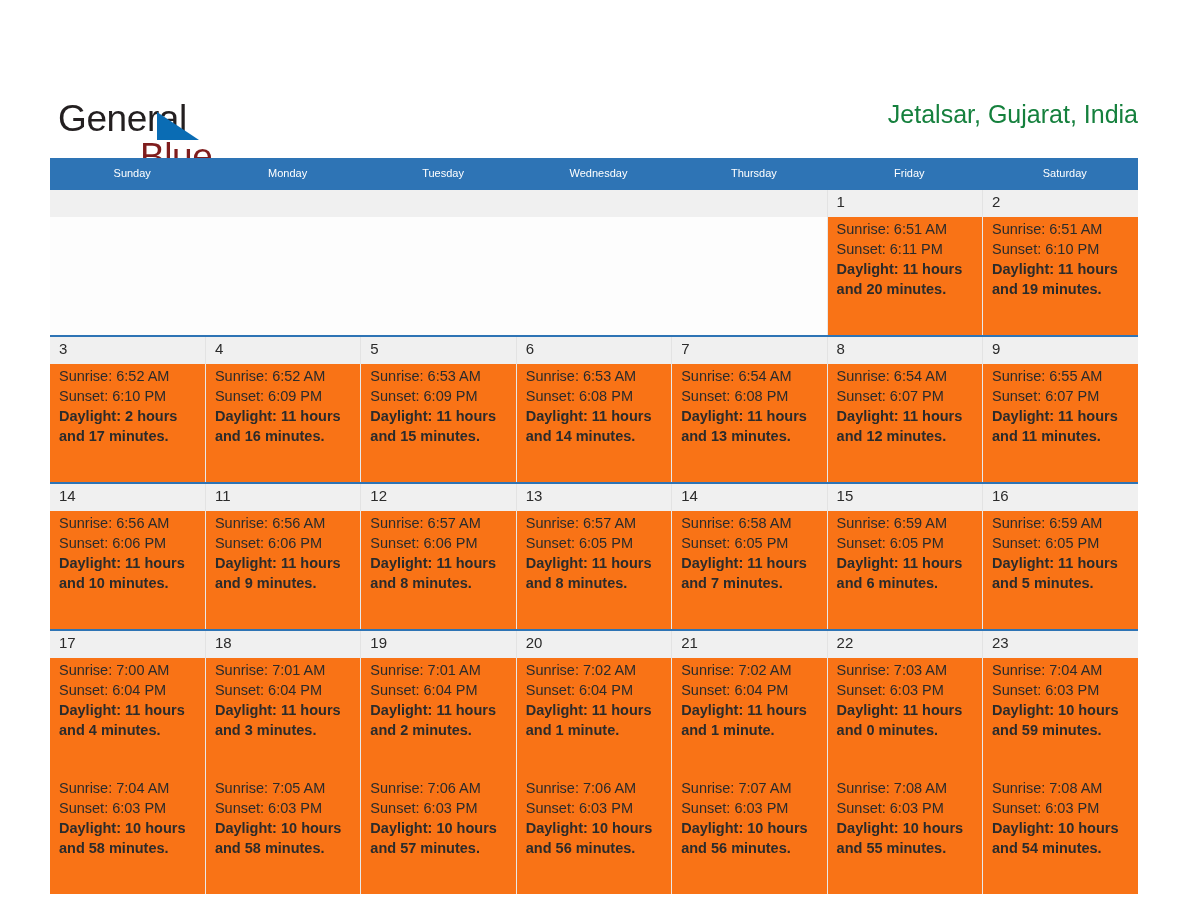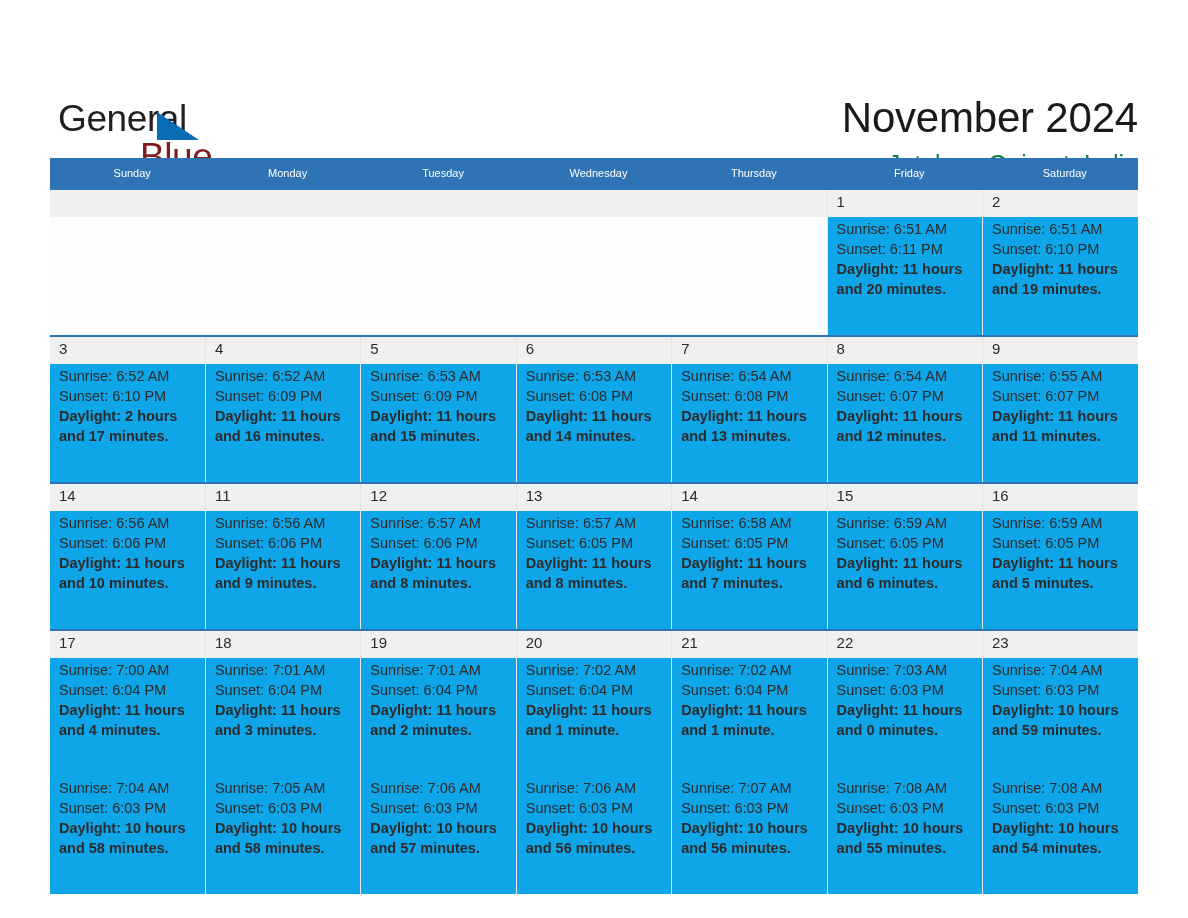--- a/index.html
+++ b/index.html
@@ -121,21 +121,21 @@
     color: #2b2b2b;
     vertical-align: top;
     border-top: 2px solid #2e74b5;
     border-left: 1px solid #e3e3e3;
   }
   .daynum-row td:first-child { border-left: 0; }
   .daynum-row.first-week td { border-top: 2px solid #2e74b5; }
   .daynum-row td.blank { border-left: 0; }
 
   .detail-row td {
-    background: #0ea5e9;
+    background: #f97316;
     height: 110px;
     padding: 2px 8px 6px 9px;
     vertical-align: top;
     border-left: 1px solid #e8e8e8;
   }
   .detail-row td:first-child { border-left: 0; }
   .detail-row td.blank { border-left: 0; background: #fdfdfd; }
 
   .detail {
     font-size: 14.5px;
@@ -150,21 +150,20 @@
 
 <div class="page">
 
   <div class="masthead">
     <div class="brand">
       <span class="brand-general">General</span>
       <span class="brand-tri"></span>
       <span class="brand-blue">Blue</span>
     </div>
     <div class="title-block">
-      <h1 class="cal-title">November 2024</h1>
       <h2 class="cal-subtitle">Jetalsar, Gujarat, India</h2>
     </div>
   </div>
 
   <table class="calendar">
     <colgroup>
       <col>
         <col>
         <col>
         <col>

